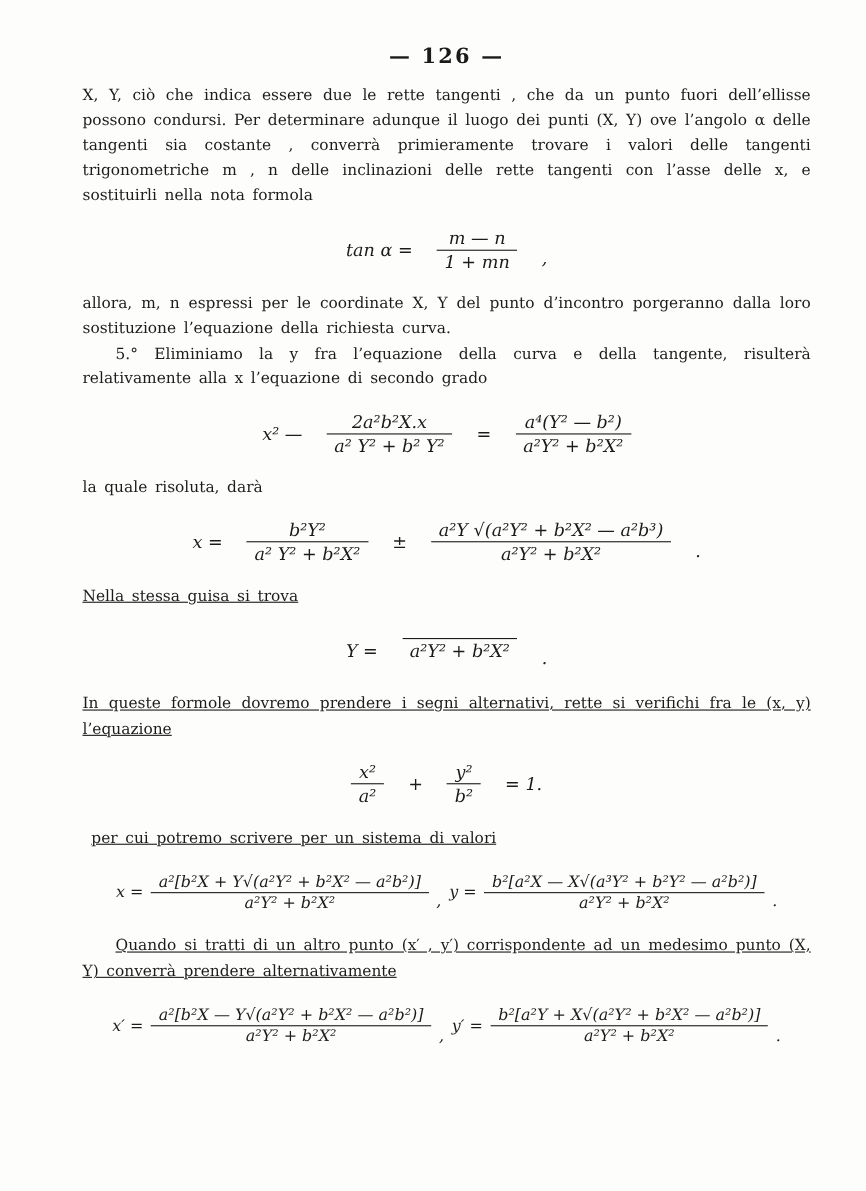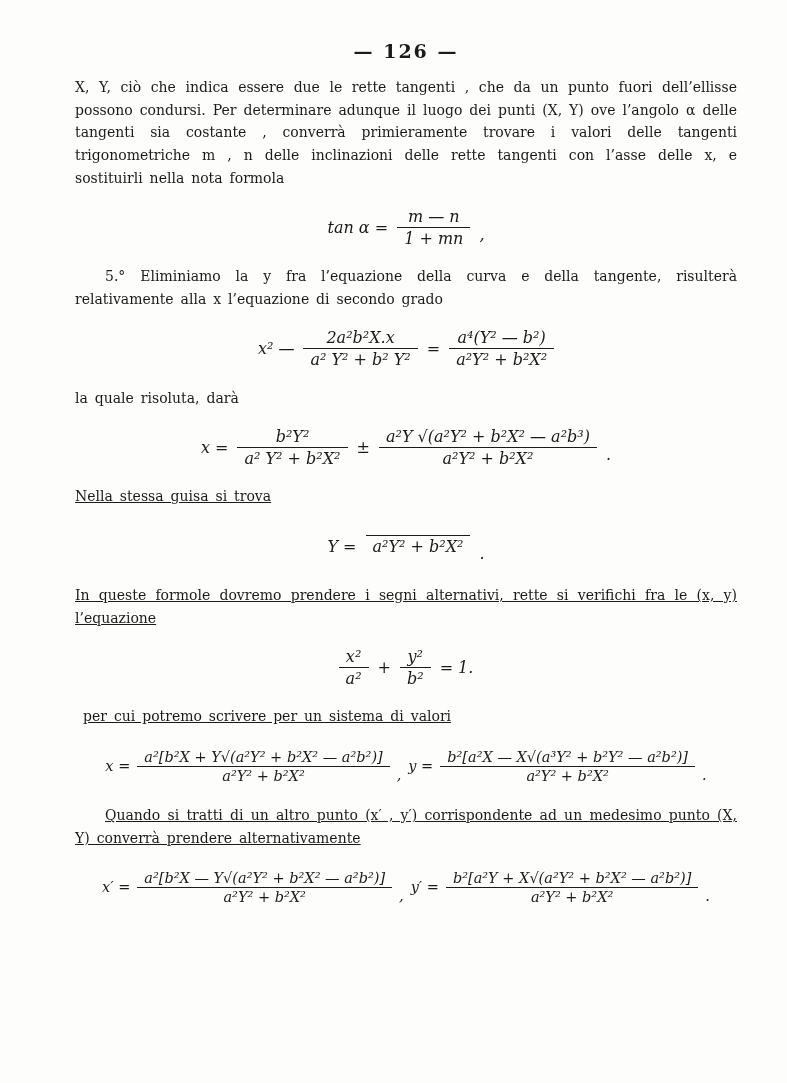--- a/index.html
+++ b/index.html
@@ -37,21 +37,21 @@
   }
   p.indent { text-indent: 30px; }
   p.small-indent { text-indent: 8px; }
   .mt4  { margin-top: 4px; }
   .mt8  { margin-top: 8px; text-decoration: underline; }
 
   .formula {
     display: flex;
     justify-content: center;
     align-items: center;
-    gap: 9px;
+    gap: 22px;
     font-size: 16px;
     font-style: italic;
     margin: 9px 0;
     min-height: 58px;
   }
   .formula.wide {
     font-size: 14.5px;
     gap: 7px;
     margin-left: -14px;
     margin-right: -14px;
@@ -81,20 +81,21 @@
 
   <div class="formula">
     <span class="fpart">tan α =</span>
     <span class="frac">
       <span class="num">m — n</span>
       <span class="den">1 + mn</span>
     </span>
     <span class="fpart after">,</span>
   </div>
 
+  <p class="bodytext">allora, m, n espressi per le coordinate X, Y del punto d’incontro porgeranno dalla loro sostituzione l’equazione della richiesta curva.</p>
 
   <p class="bodytext indent mt4">5.° Eliminiamo la y fra l’equazione della curva e della tangente, risulterà relativamente alla x l’equazione di secondo grado</p>
 
   <div class="formula">
     <span class="fpart">x²  —</span>
     <span class="frac">
       <span class="num">2a²b²X.x</span>
       <span class="den">a² Y² + b² Y²</span>
     </span>
     <span class="fpart">=</span>

